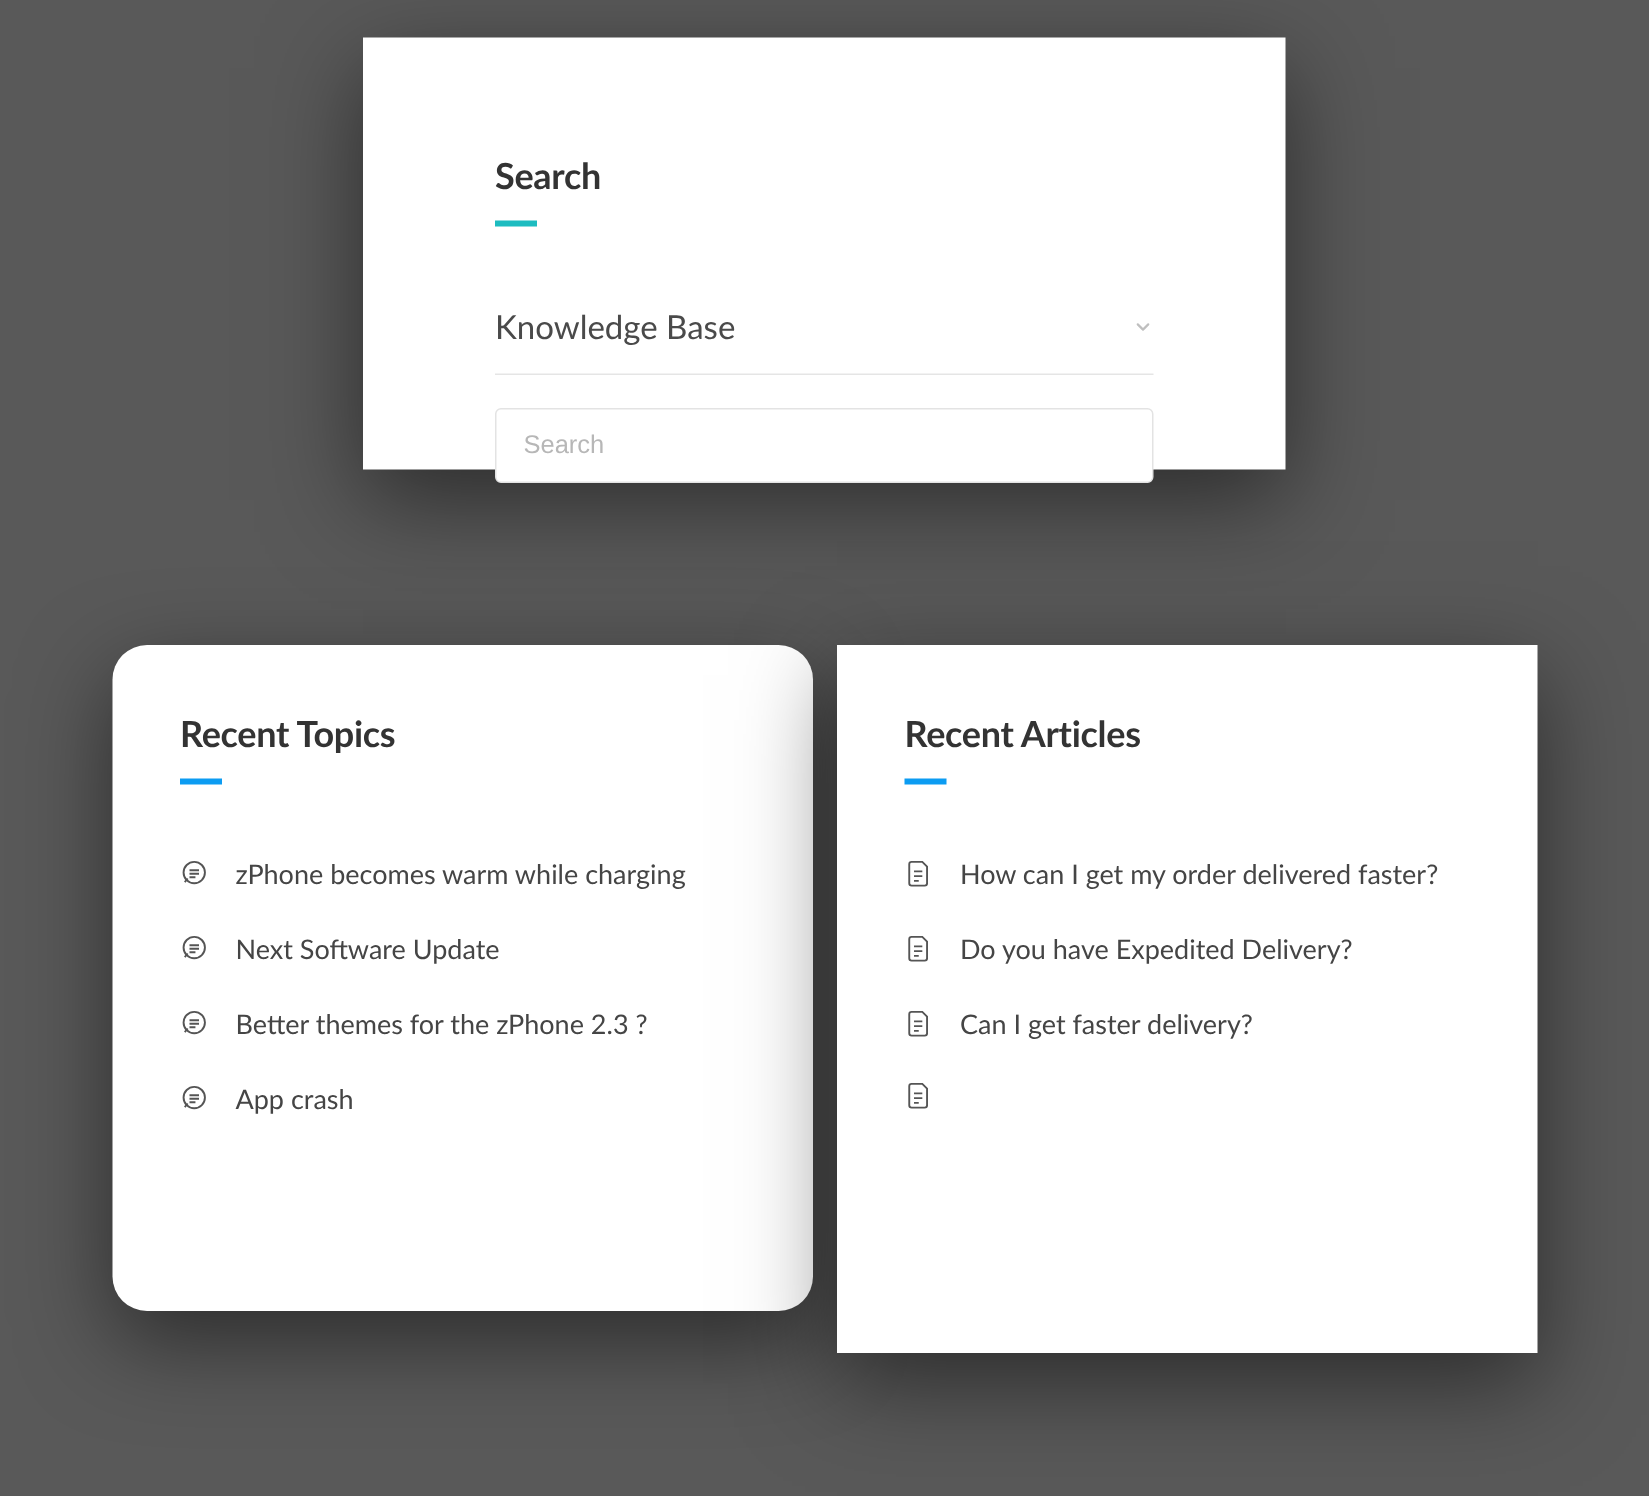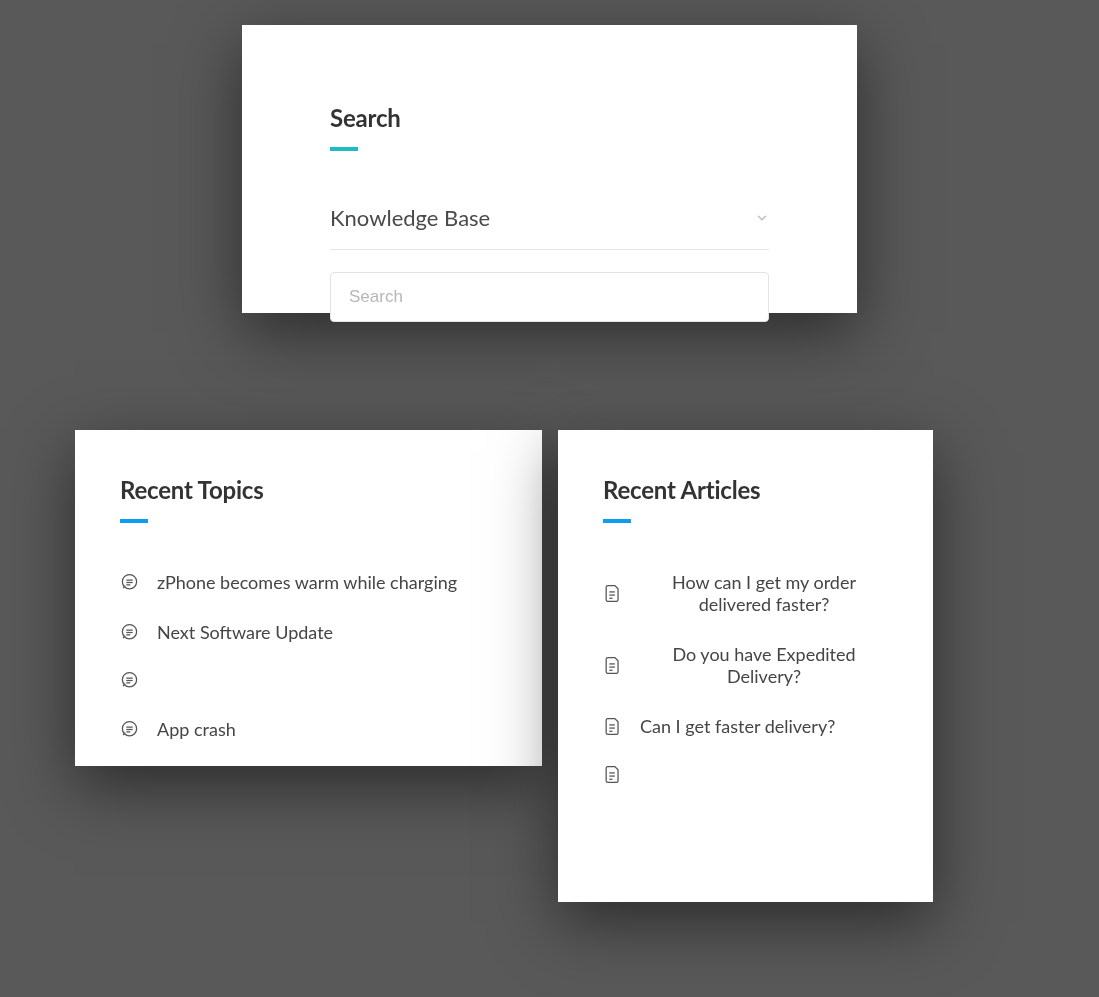--- a/index.html
+++ b/index.html
@@ -23,27 +23,28 @@
       left: 242px;
       top: 25px;
       width: 615px;
       height: 288px;
       padding: 78px 88px 40px 88px;
     }
     .topics-card {
       left: 75px;
       top: 430px;
       width: 467px;
-      height: 336px;
+      height: 444px;
       padding: 45px 45px 30px 45px;
+      border-radius: 23px;
     }
     .articles-card {
       left: 558px;
       top: 430px;
-      width: 375px;
+      width: 467px;
       height: 472px;
       padding: 45px 45px 30px 45px;
     }
     .card-title {
       font-size: 24px;
       font-weight: 700;
       color: #333333;
       margin-bottom: 15px;
       letter-spacing: -0.2px;
     }
@@ -151,20 +152,21 @@
       <span class="list-item-label">Next Software Update</span>
     </li>
     <li class="list-item">
       <svg class="icon" viewBox="0 0 24 24" fill="none" stroke="currentColor" stroke-width="1.6">
         <circle cx="12" cy="11" r="9"></circle>
         <path d="M4 19 L 6.5 16"></path>
         <line x1="8" y1="9" x2="16" y2="9"></line>
         <line x1="8" y1="12" x2="16" y2="12"></line>
         <line x1="8" y1="15" x2="13" y2="15"></line>
       </svg>
+      <span class="list-item-label">Better themes for the zPhone 2.3 ?</span>
     </li>
     <li class="list-item">
       <svg class="icon" viewBox="0 0 24 24" fill="none" stroke="currentColor" stroke-width="1.6">
         <circle cx="12" cy="11" r="9"></circle>
         <path d="M4 19 L 6.5 16"></path>
         <line x1="8" y1="9" x2="16" y2="9"></line>
         <line x1="8" y1="12" x2="16" y2="12"></line>
         <line x1="8" y1="15" x2="13" y2="15"></line>
       </svg>
       <span class="list-item-label">App crash</span>

